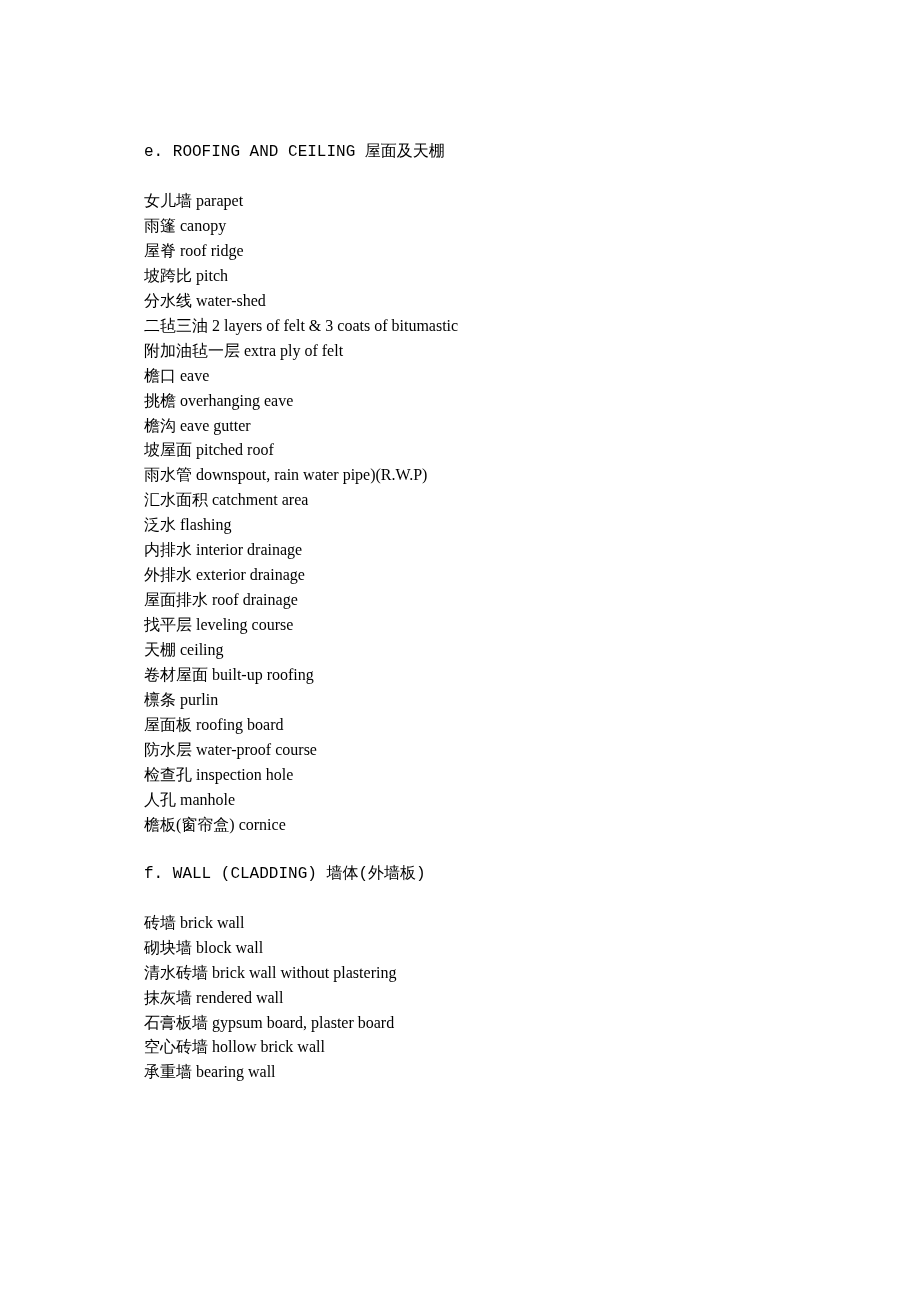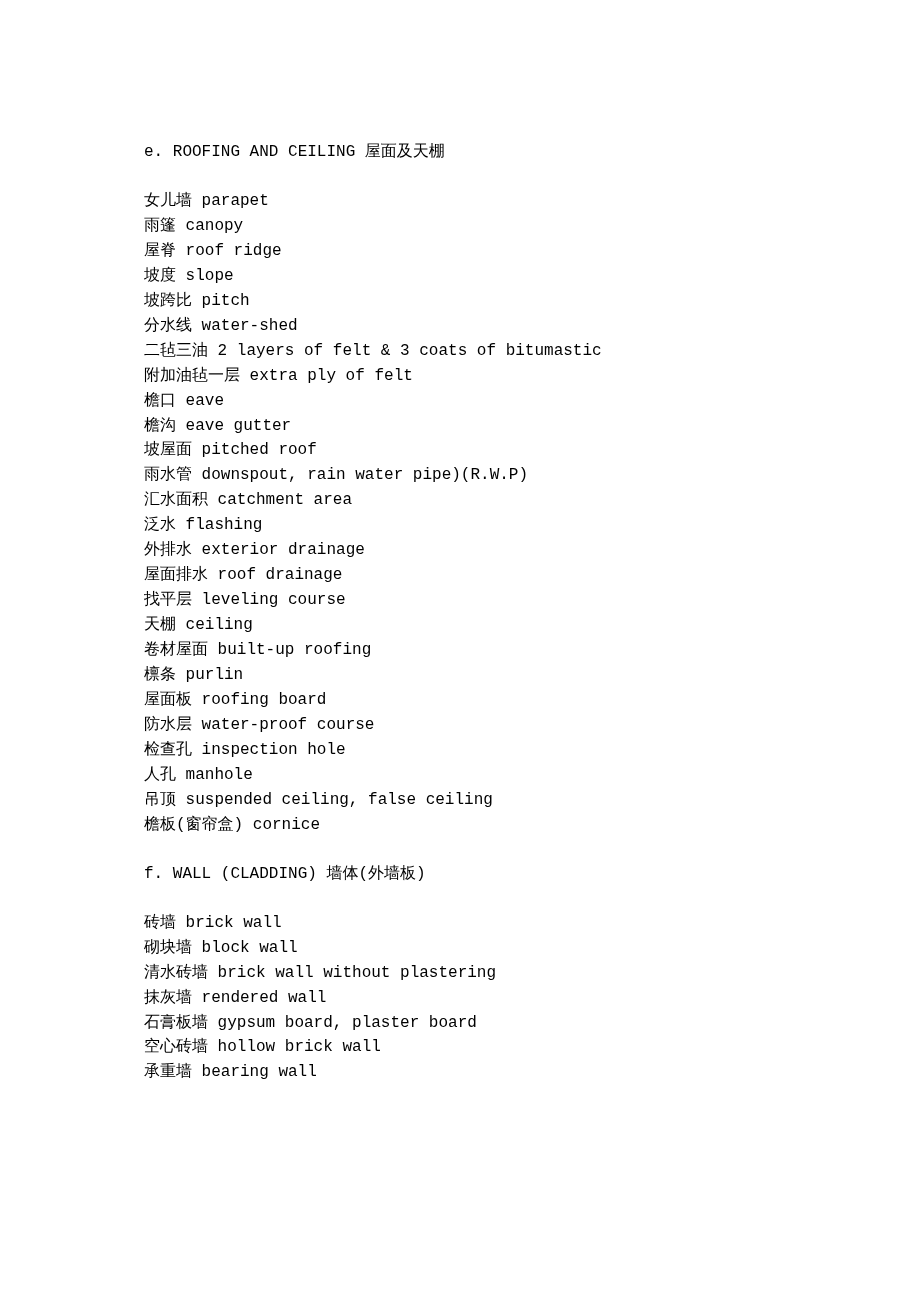--- a/index.html
+++ b/index.html
@@ -15,60 +15,61 @@
     width: 743px;
     min-height: 1302px;
     padding: 140px 0 0 144px;
     box-sizing: border-box;
   }
   .heading {
     margin-bottom: 24px;
   }
   .block {
     margin-bottom: 24px;
+    font-family: Liberation Serif, serif;
   }
   .line {
     white-space: pre;
   }
 </style>
 </head>
 <body>
 
 <div class="page">
 
   <div class="heading">
     <span class="line">e. ROOFING AND CEILING 屋面及天棚</span>
   </div>
 
   <div class="block">
     <div class="line">女儿墙 parapet</div>
     <div class="line">雨篷 canopy</div>
     <div class="line">屋脊 roof ridge</div>
-    <div class="line">坡度 slope</div>
     <div class="line">坡跨比 pitch</div>
     <div class="line">分水线 water-shed</div>
     <div class="line">二毡三油 2 layers of felt &amp; 3 coats of bitumastic</div>
     <div class="line">附加油毡一层 extra ply of felt</div>
     <div class="line">檐口 eave</div>
+    <div class="line">挑檐 overhanging eave</div>
     <div class="line">檐沟 eave gutter</div>
     <div class="line">坡屋面 pitched roof</div>
     <div class="line">雨水管 downspout, rain water pipe)(R.W.P)</div>
     <div class="line">汇水面积 catchment area</div>
     <div class="line">泛水 flashing</div>
+    <div class="line">内排水 interior drainage</div>
     <div class="line">外排水 exterior drainage</div>
     <div class="line">屋面排水 roof drainage</div>
     <div class="line">找平层 leveling course</div>
     <div class="line">天棚 ceiling</div>
     <div class="line">卷材屋面 built-up roofing</div>
     <div class="line">檩条 purlin</div>
     <div class="line">屋面板 roofing board</div>
     <div class="line">防水层 water-proof course</div>
     <div class="line">检查孔 inspection hole</div>
     <div class="line">人孔 manhole</div>
-    <div class="line">吊顶 suspended ceiling, false ceiling</div>
     <div class="line">檐板(窗帘盒) cornice</div>
   </div>
 
   <div class="heading">
     <span class="line">f. WALL (CLADDING) 墙体(外墙板)</span>
   </div>
 
   <div class="block">
     <div class="line">砖墙 brick wall</div>
     <div class="line">砌块墙 block wall</div>

